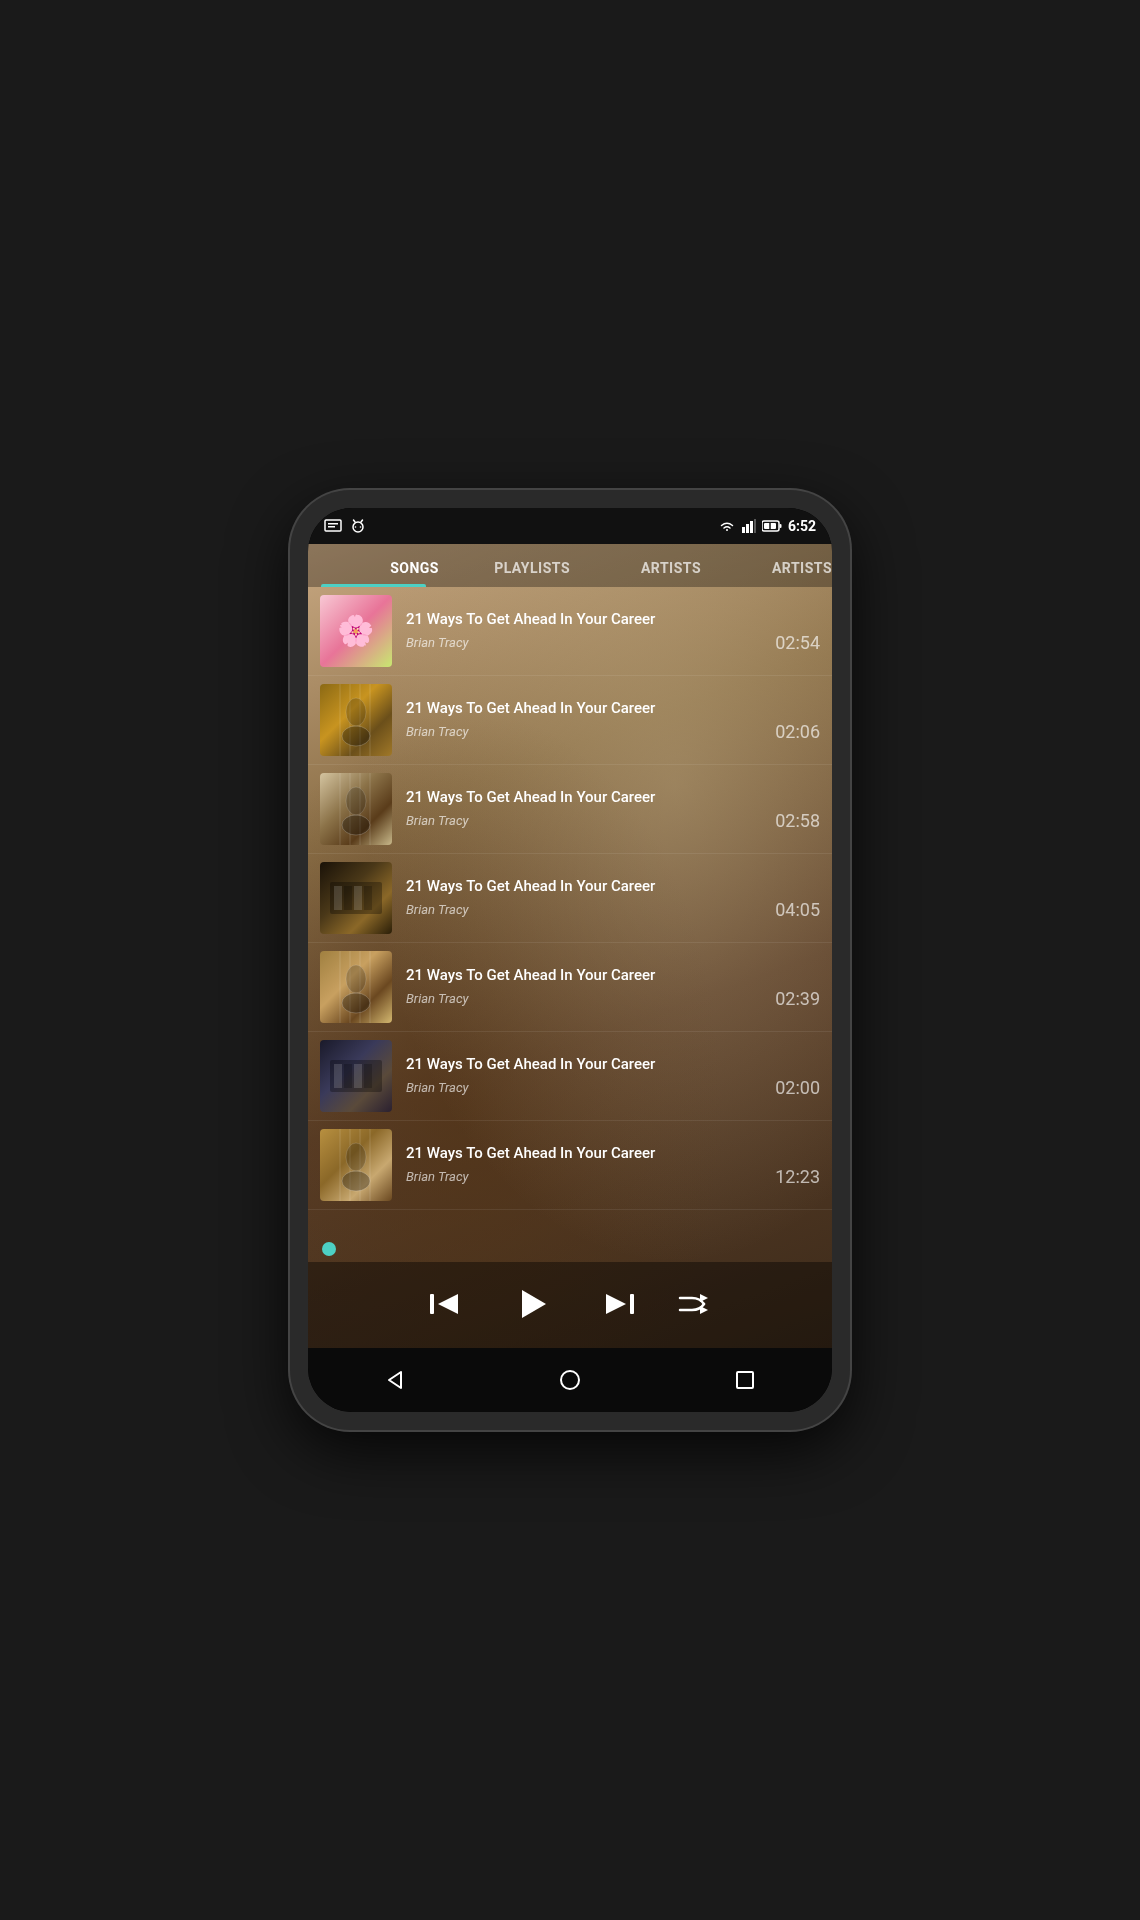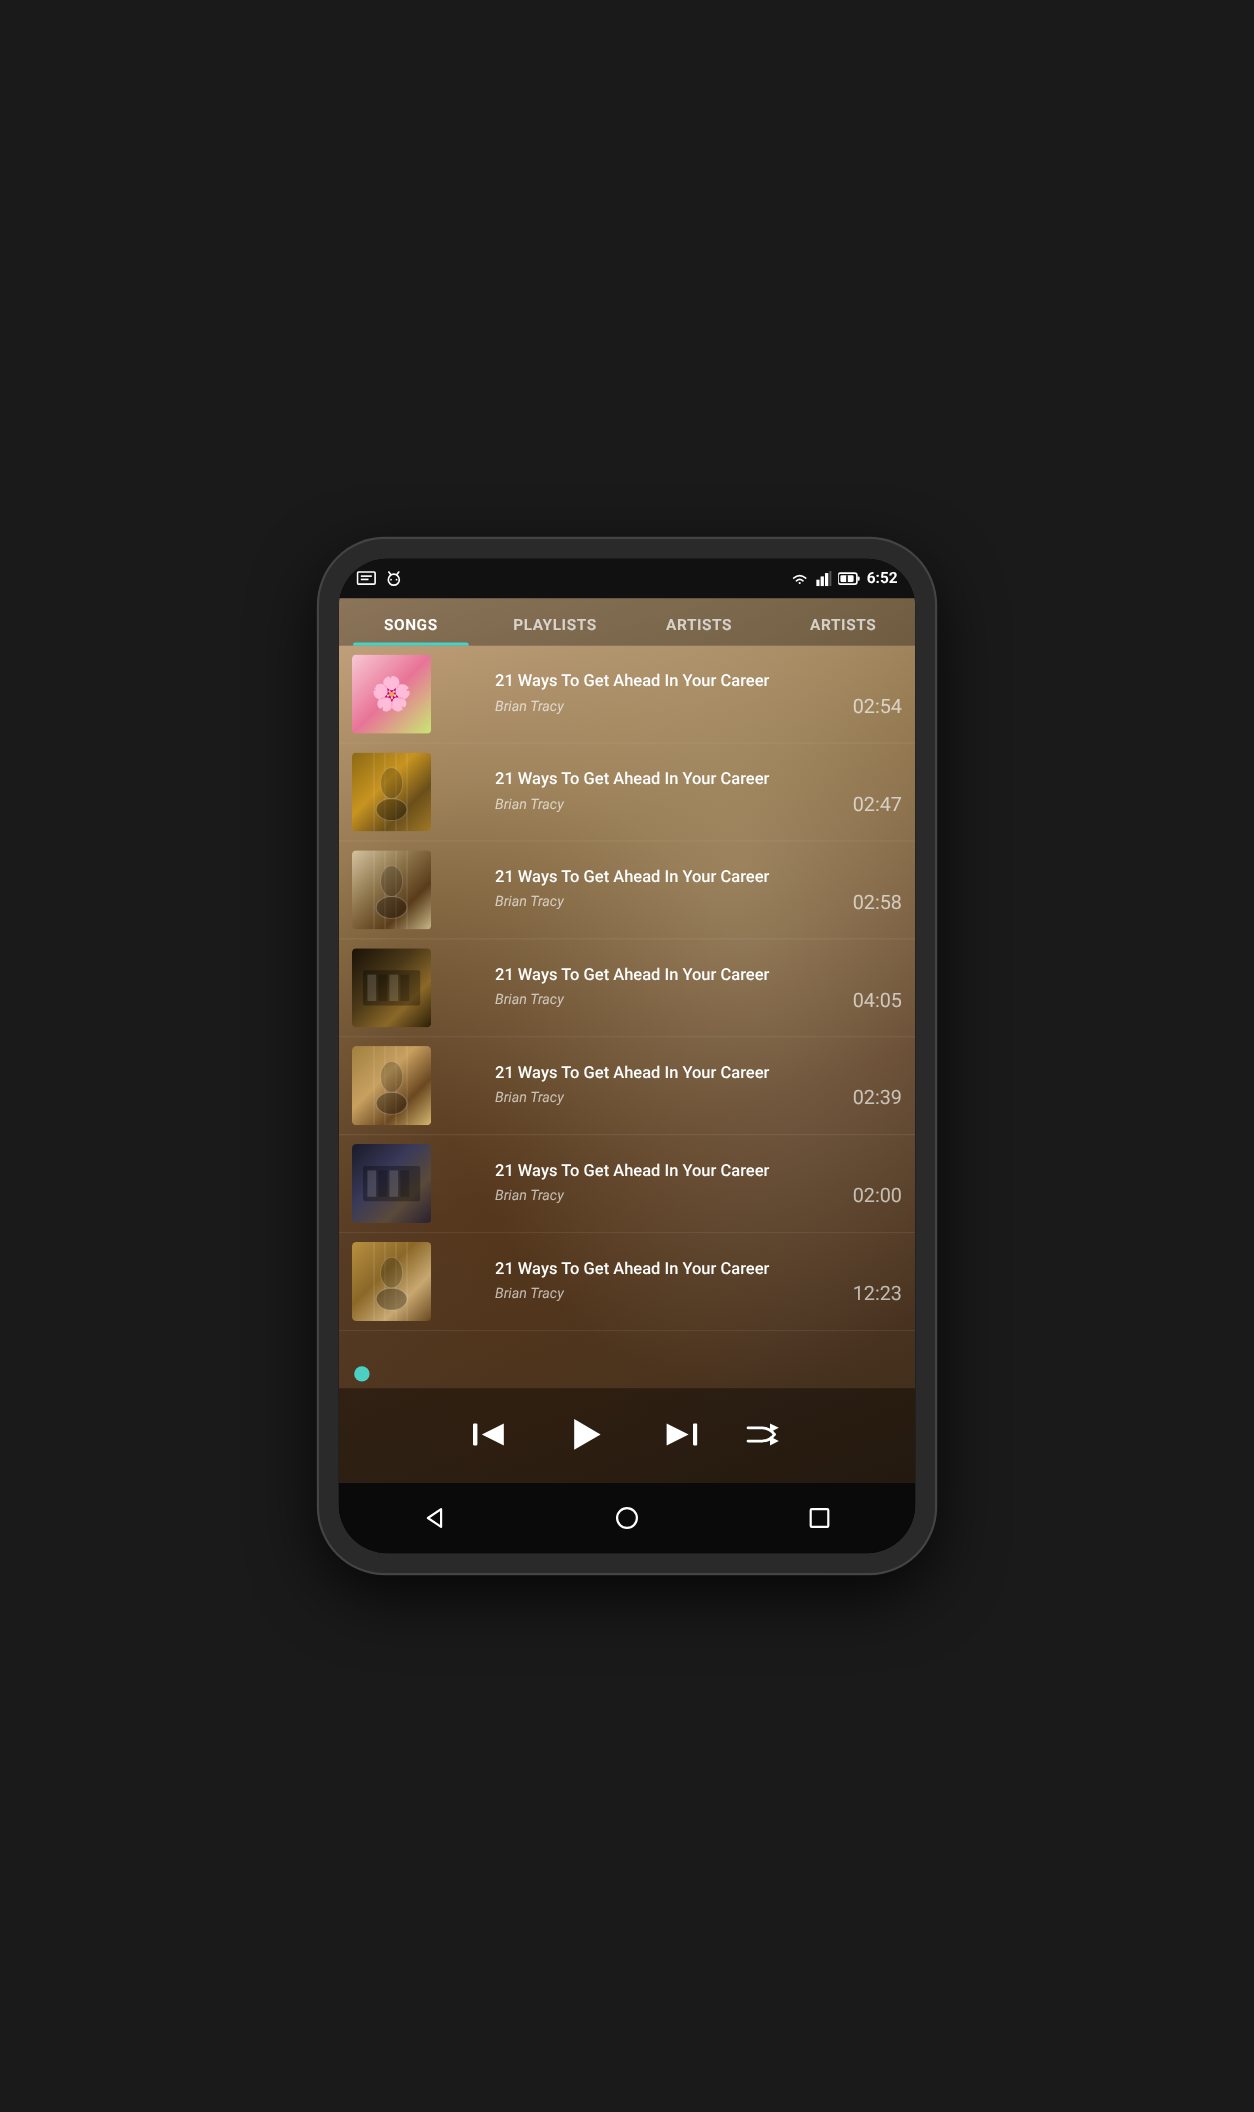--- a/index.html
+++ b/index.html
@@ -85,21 +85,21 @@
     .tab-bar {
       display: flex;
       background: rgba(0,0,0,0.3);
       z-index: 1;
       flex-shrink: 0;
     }
 
     .tab-item {
       flex: 1;
       padding: 14px 0 10px;
-      text-align: center;
+      text-align: right;
       cursor: pointer;
       position: relative;
     }
 
     .tab-item.active .tab-label {
       color: white;
     }
 
     .tab-item .tab-label {
       color: rgba(255,255,255,0.7);
@@ -140,21 +140,20 @@
       height: 72px;
       border-radius: 4px;
       flex-shrink: 0;
       overflow: hidden;
       margin-right: 14px;
     }
 
     .song-info {
       flex: 1;
       min-width: 0;
-      margin-left: 44px;
     }
 
     .song-title {
       color: white;
       font-size: 15px;
       font-weight: 500;
       white-space: nowrap;
       overflow: hidden;
       text-overflow: ellipsis;
       margin-bottom: 4px;
@@ -345,21 +344,21 @@
       <line x1="50" y1="0" x2="50" y2="72" stroke="rgba(255,255,255,0.15)" stroke-width="1"></line>
       <ellipse cx="36" cy="52" rx="14" ry="10" fill="rgba(0,0,0,0.3)" stroke="rgba(255,255,255,0.2)" stroke-width="1"></ellipse>
       <ellipse cx="36" cy="28" rx="10" ry="14" fill="rgba(0,0,0,0.2)" stroke="rgba(255,255,255,0.15)" stroke-width="1"></ellipse>
 
     </svg>
     </div>
     <div class="song-info">
       <div class="song-title">21 Ways To Get Ahead In Your Career</div>
       <div class="song-meta">
         <span class="song-artist">Brian Tracy</span>
-        <span class="song-duration">02:47</span>
+        <span class="song-duration">02:06</span>
       </div>
     </div>
   </div>
           <div class="song-item">
     <div class="song-artwork">
       <svg width="72" height="72" viewBox="0 0 72 72">
       <defs>
                   <linearGradient id="g2" x1="0" y1="0" x2="1" y2="1">
         <stop offset="0%" stop-color="#d4c4a0"></stop>
         <stop offset="40%" stop-color="#8b7248"></stop>

